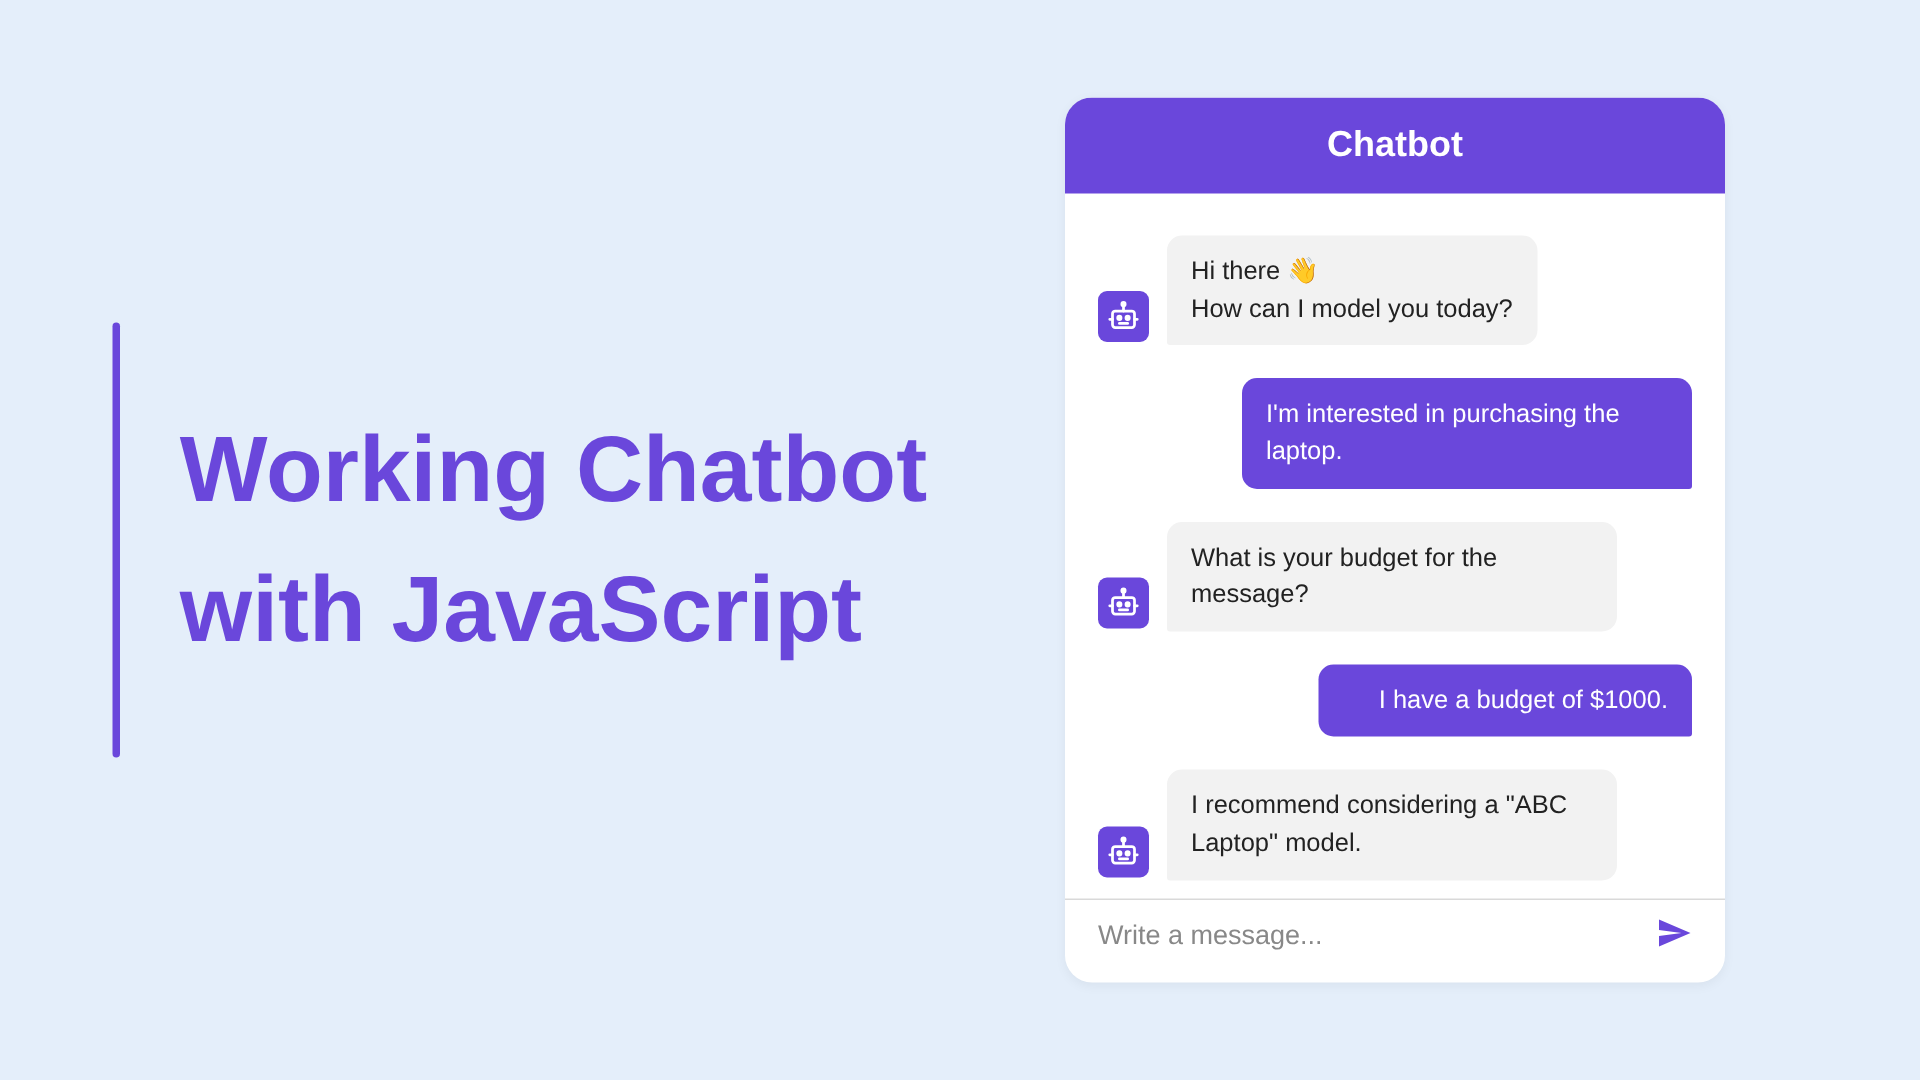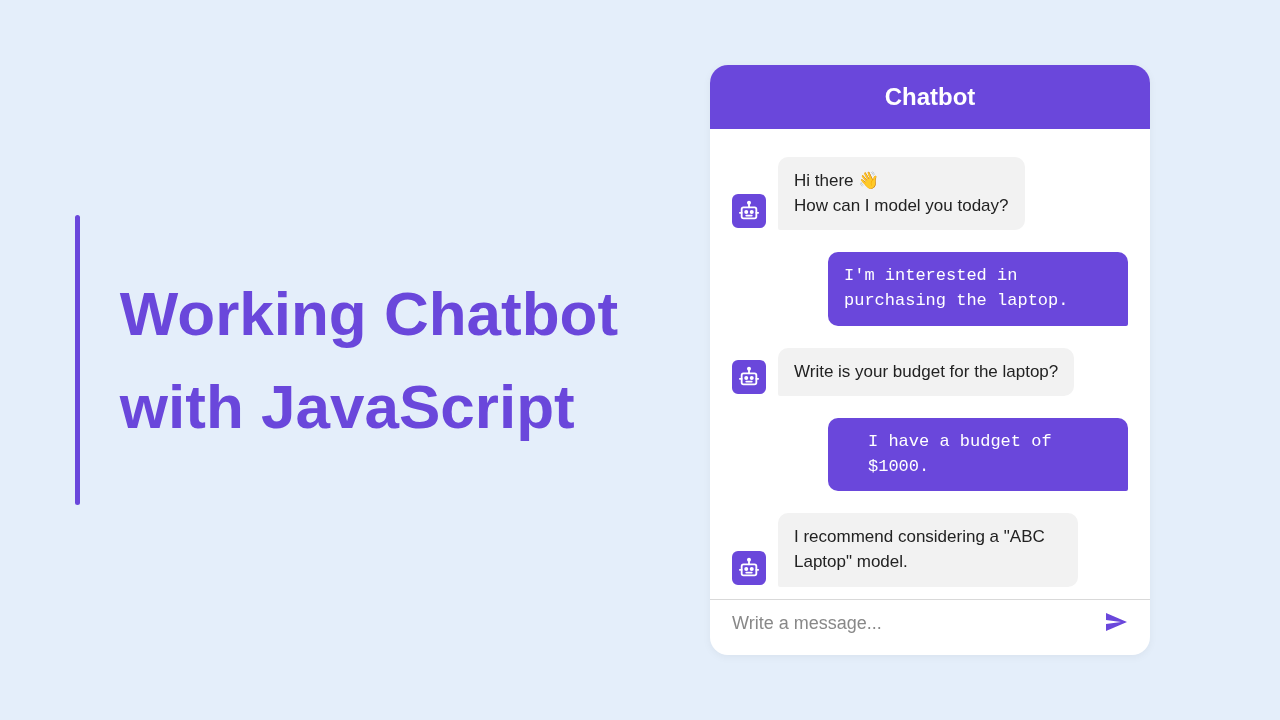--- a/index.html
+++ b/index.html
@@ -82,21 +82,20 @@
 }
 .bubble.bot-bubble {
   background: #f2f2f2;
   color: #222;
   border-bottom-left-radius: 2px;
 }
 .bubble.user-bubble {
   background: #6a47db;
   color: #fff;
   border-bottom-right-radius: 2px;
-  font-family: Liberation Mono, monospace;
 }
 .chat-input-bar {
   border-top: 1px solid #d9d9d9;
   display: flex;
   align-items: center;
   padding: 10px 22px 18px 22px;
   gap: 12px;
 }
 .chat-input {
   flex: 1;
@@ -151,21 +150,21 @@
           <svg viewBox="0 0 24 24" fill="none" stroke="#fff" stroke-width="2" stroke-linecap="round" stroke-linejoin="round">
             <rect x="4" y="8" width="16" height="12" rx="2" fill="none"></rect>
             <path d="M12 8V5"></path>
             <circle cx="12" cy="3" r="1.2" fill="#fff"></circle>
             <path d="M2 14h2M20 14h2"></path>
             <circle cx="9" cy="13" r="1.2" fill="#fff"></circle>
             <circle cx="15" cy="13" r="1.2" fill="#fff"></circle>
             <path d="M9 17h6"></path>
           </svg>
         </div>
-        <div class="bubble bot-bubble" style="white-space: pre-line;">Write is your budget for the laptop?</div>
+        <div class="bubble bot-bubble" style="white-space: pre-line;">What is your budget for the message?</div>
       </div>
       <div class="msg-row user">
         <div class="bubble user-bubble" style="white-space: pre-line; padding-left: 40px;">I have a budget of $1000.</div>
       </div>
       <div class="msg-row bot">
         <div class="bot-avatar">
           <svg viewBox="0 0 24 24" fill="none" stroke="#fff" stroke-width="2" stroke-linecap="round" stroke-linejoin="round">
             <rect x="4" y="8" width="16" height="12" rx="2" fill="none"></rect>
             <path d="M12 8V5"></path>
             <circle cx="12" cy="3" r="1.2" fill="#fff"></circle>

